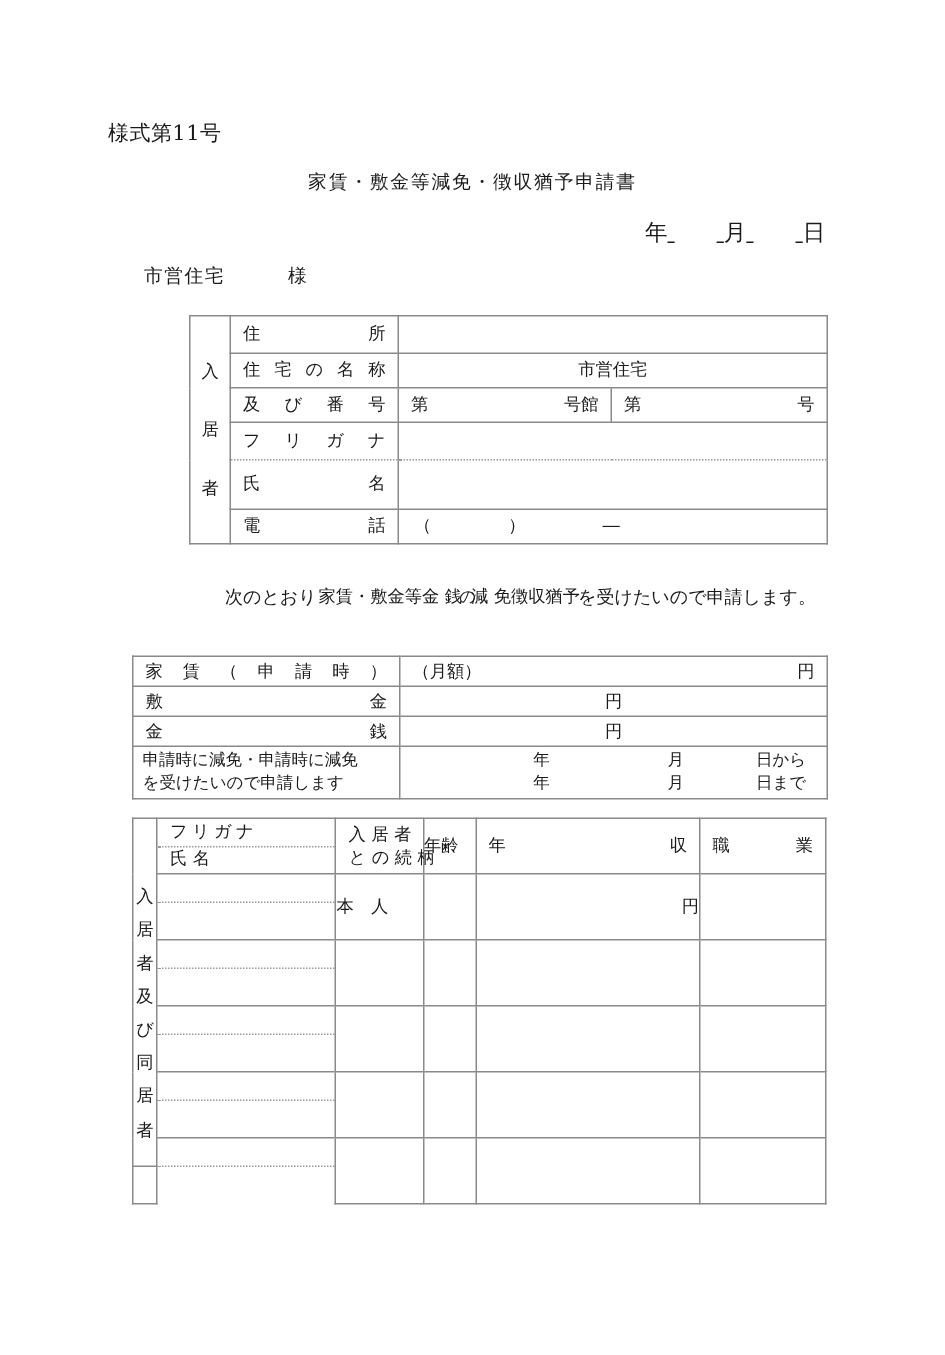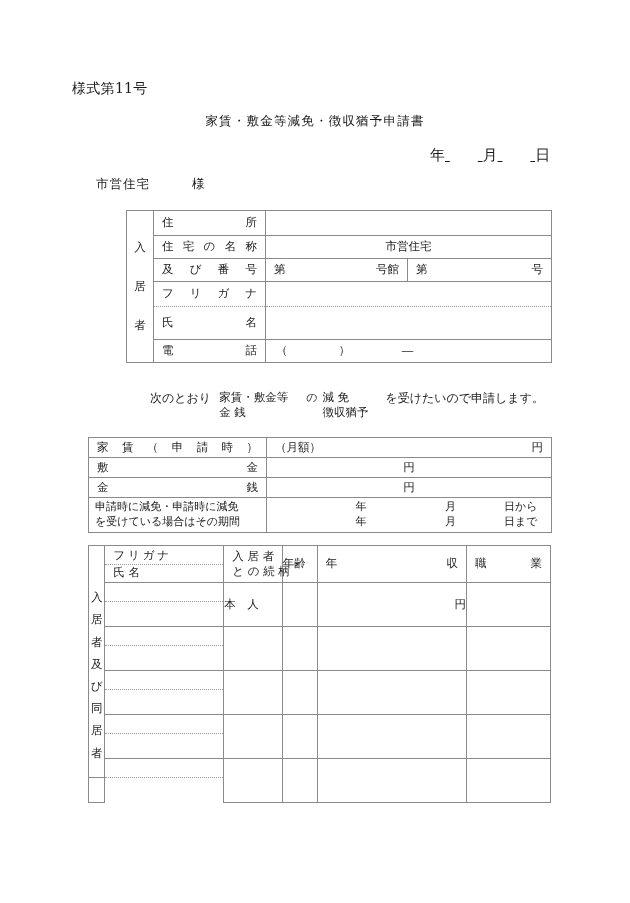--- a/index.html
+++ b/index.html
@@ -100,21 +100,21 @@
 
   
   #statement {
     left: 150px; top: 390px;
     font-size: 12px;
     display: flex;
     white-space: nowrap;
   }
   .stk {
     display: inline-flex;
-    flex-direction: column;
+    flex-direction: row;
     justify-content: center;
     line-height: 1.28;
     font-size: 11.5px;
   }
   .stk > span { display: block; white-space: nowrap; }
   .stk-a { width: 82px; }
   .stk-b { width: 56px; }
   .sp-between { display: flex; justify-content: space-between; }
   #statement .pre { margin-right: 8px; }
   #statement .no  { margin: 0 5px; font-size: 11px; }
@@ -341,21 +341,21 @@
             <span>銭</span>
           </div>
         </td>
         <td class="rgt">
           <span>円</span>
         </td>
       </tr>
       <tr>
         <td style="height:34px">
           <span class="twoline">申請時に減免・申請時に減免</span>
-          <span class="twoline">を受けている場合はその期間</span>
+          <span class="twoline">を受けたいので申請します</span>
         </td>
         <td>
           <div class="twoline period-row" style="text-align:center">
             <span class="pd-y">年</span>
             <span class="pd-m">月</span>
             <span class="pd-d">日から</span>
           </div>
           <div class="twoline period-row" style="text-align:center">
             <span class="pd-y">年</span>
             <span class="pd-m">月</span>

